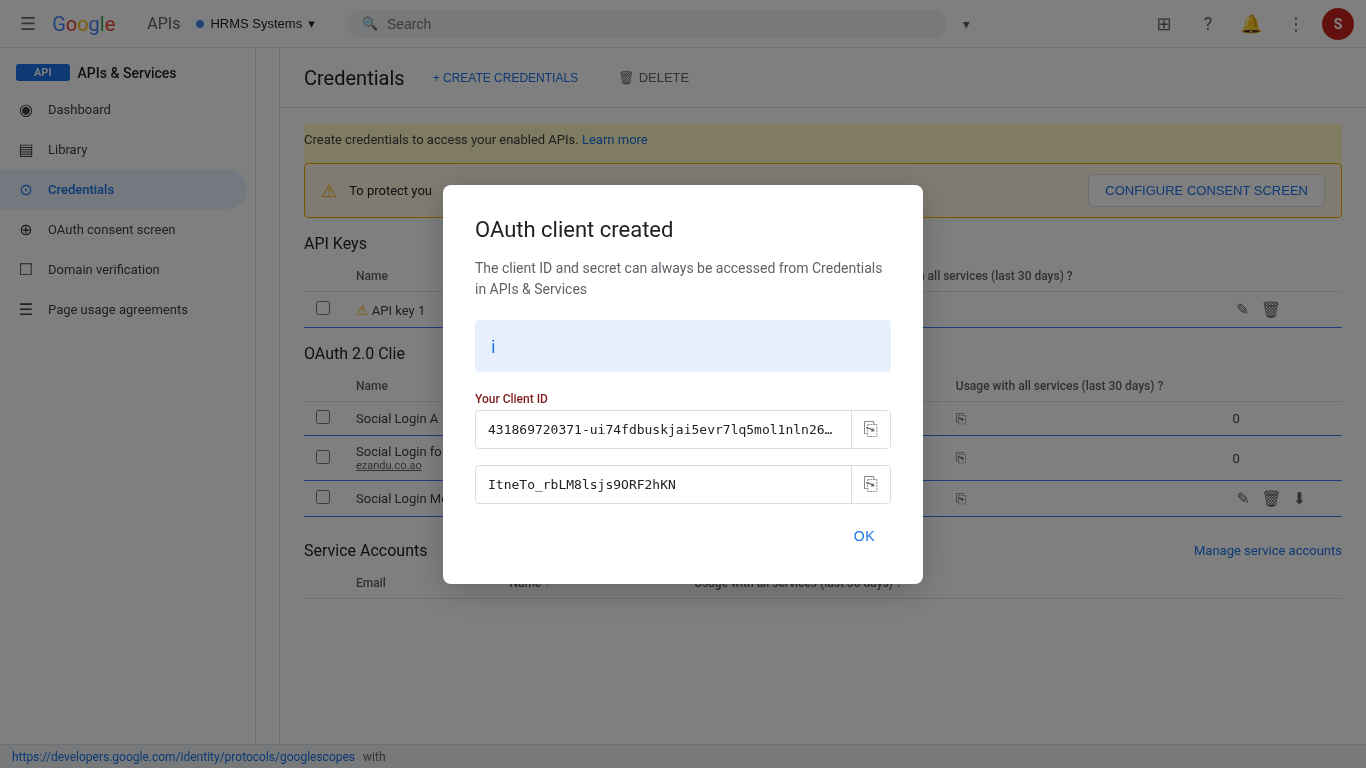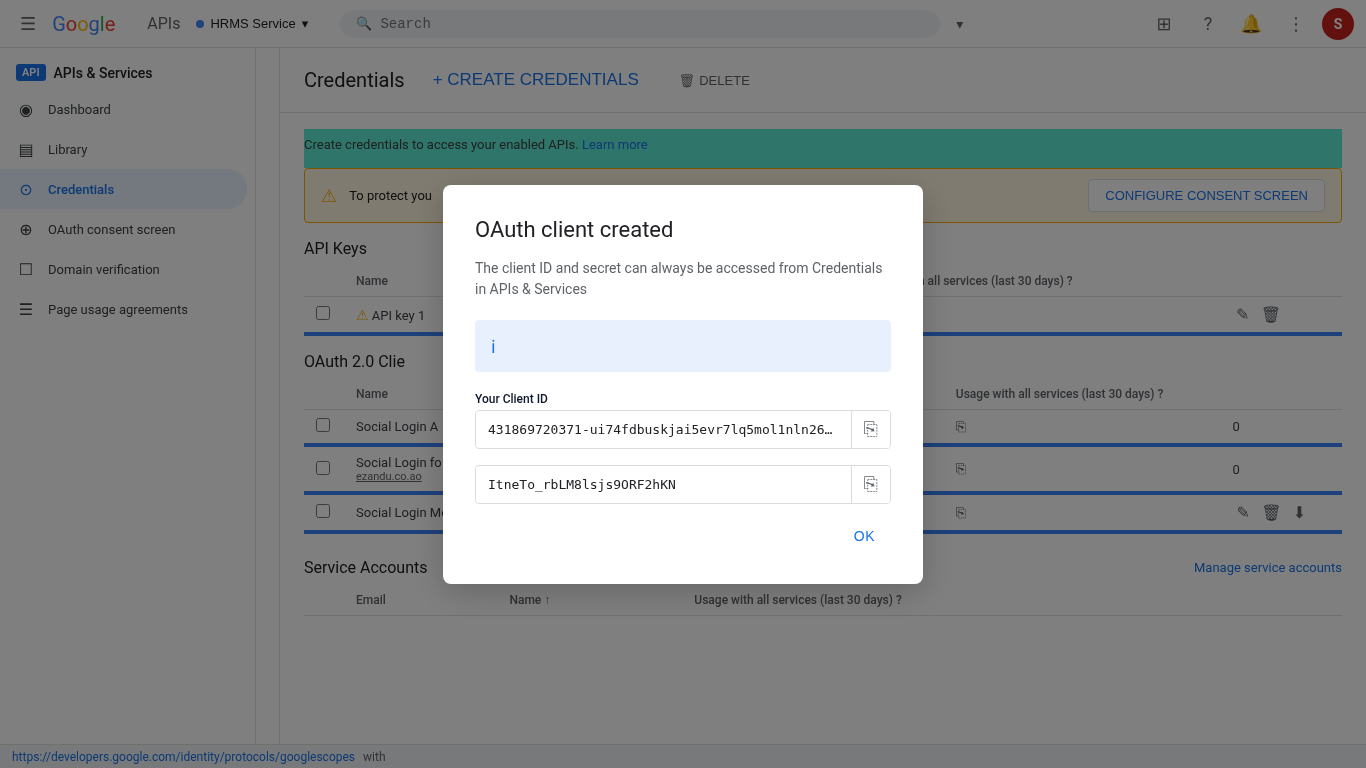--- a/index.html
+++ b/index.html
@@ -15,66 +15,66 @@
     .topbar-logo { display: flex; align-items: center; gap: 4px; }
     .topbar-logo .g-blue { color: #4285f4; }
     .topbar-logo .g-red { color: #ea4335; }
     .topbar-logo .g-yellow { color: #fbbc04; }
     .topbar-logo .g-green { color: #34a853; }
     .topbar-logo .apis-text { font-size: 16px; color: #5f6368; font-weight: 400; margin-left: 28px; }
     .topbar-project { display: flex; align-items: center; gap: 6px; background: transparent; border: none; cursor: pointer; font-size: 13px; color: #202124; padding: 4px 8px; border-radius: 4px; }
     .project-dot { width: 8px; height: 8px; background: #4285f4; border-radius: 50%; }
     .topbar-search { flex: 1; max-width: 600px; margin-left: 16px; }
     .topbar-search-inner { display: flex; align-items: center; background: #f1f3f4; border-radius: 24px; padding: 6px 16px; gap: 8px; }
-    .topbar-search input { border: none; background: transparent; outline: none; font-size: 14px; width: 100%; font-family: Liberation Mono, monospace; }
+    .topbar-search input { border: none; background: transparent; outline: none; font-size: 14px; width: 100%; }
     .topbar-right { margin-left: auto; display: flex; align-items: center; gap: 8px; }
     .topbar-icon-btn { width: 36px; height: 36px; display: flex; align-items: center; justify-content: center; border-radius: 50%; cursor: pointer; color: #5f6368; font-size: 18px; }
     .avatar { width: 32px; height: 32px; background: #c5221f; border-radius: 50%; display: flex; align-items: center; justify-content: center; color: #fff; font-weight: bold; font-size: 14px; }
 
     
     .layout { display: flex; height: calc(100vh - 48px); }
 
     
     .sidebar { width: 256px; background: #fff; border-right: 1px solid #e0e0e0; overflow-y: auto; flex-shrink: 0; }
     .sidebar-header { display: flex; align-items: center; gap: 8px; padding: 16px 16px 8px; }
-    .sidebar-header .api-badge { background: #1a73e8; color: #fff; font-size: 11px; font-weight: 600; padding: 2px 6px; border-radius: 3px; }
+    .sidebar-header .api-badge { background: #1a73e8; color: #fff; font-size: 11px; font-weight: 600; padding: 2px 18px; border-radius: 3px; }
     .sidebar-header .service-title { font-size: 14px; font-weight: 500; }
     .sidebar-item { display: flex; align-items: center; gap: 12px; padding: 10px 16px; cursor: pointer; color: #3c4043; font-size: 13px; border-radius: 0 20px 20px 0; margin-right: 8px; }
     .sidebar-item.active { background: #e8f0fe; color: #1a73e8; font-weight: 500; }
     .sidebar-item .icon { width: 20px; height: 20px; display: flex; align-items: center; justify-content: center; font-size: 16px; }
 
     
     .main { flex: 1; overflow-y: auto; background: #fff; }
 
     
     .page-header { display: flex; align-items: center; padding: 16px 24px; border-bottom: 1px solid #e0e0e0; gap: 16px; }
     .page-title { font-size: 20px; font-weight: 400; }
-    .btn-create { display: flex; align-items: center; gap: 4px; color: #1a73e8; font-size: 17px; font-weight: 500; border: none; background: none; cursor: pointer; padding: 6px 12px; }
+    .btn-create { display: flex; align-items: center; gap: 4px; color: #1a73e8; font-size: 12px; font-weight: 500; border: none; background: none; cursor: pointer; padding: 6px 12px; }
     .btn-delete { display: flex; align-items: center; gap: 4px; color: #5f6368; font-size: 13px; font-weight: 500; border: none; background: none; cursor: pointer; padding: 6px 12px; }
 
     
     .content { padding: 16px 24px; }
-    .info-bar { background: #5eead4; padding: 8px 0 16px; font-size: 13px; color: #3c4043; }
+    .info-bar { background: #fef9c3; padding: 8px 0 16px; font-size: 13px; color: #3c4043; }
     .info-bar a { color: #1a73e8; text-decoration: none; }
 
     
     .warning-bar { display: flex; align-items: center; gap: 12px; background: #fef7e0; border: 1px solid #f9ab00; border-radius: 4px; padding: 10px 16px; margin-bottom: 16px; font-size: 13px; }
     .warning-icon { color: #f9ab00; font-size: 18px; }
 
     
     .configure-btn { margin-left: auto; background: #fff; border: 1px solid #dadce0; color: #1a73e8; font-size: 13px; font-weight: 500; padding: 8px 16px; border-radius: 4px; cursor: pointer; white-space: nowrap; }
 
     
     .section-title { font-size: 16px; font-weight: 400; margin: 16px 0 8px; }
 
     
     .table-wrapper { width: 100%; }
     table { width: 100%; border-collapse: collapse; }
     th { text-align: left; font-size: 12px; font-weight: 500; color: #5f6368; padding: 8px 12px; border-bottom: 1px solid #e0e0e0; }
-    td { padding: 8px 12px; border-bottom: 4px solid #3b82f6; font-size: 13px; color: #3c4043; vertical-align: middle; }
+    td { padding: 8px 12px; border-bottom: 1px solid #3b82f6; font-size: 13px; color: #3c4043; vertical-align: middle; }
     .action-icon { color: #5f6368; cursor: pointer; font-size: 16px; padding: 4px; border-radius: 50%; }
     .checkbox-col { width: 40px; }
     input[type="checkbox"] { width: 14px; height: 14px; cursor: pointer; }
 
     
     .section-header-row { display: flex; align-items: center; margin: 24px 0 8px; }
     .manage-link { margin-left: auto; color: #1a73e8; font-size: 13px; text-decoration: none; }
 
     
     .statusbar { position: fixed; bottom: 0; left: 0; right: 0; background: #f1f3f4; border-top: 1px solid #e0e0e0; padding: 4px 12px; font-size: 12px; color: #5f6368; display: flex; align-items: center; gap: 8px; height: 24px; }
@@ -96,21 +96,21 @@
     }
     .modal-title { font-size: 22px; font-weight: 400; margin-bottom: 16px; color: #202124; }
     .modal-desc { font-size: 14px; color: #5f6368; margin-bottom: 20px; line-height: 1.5; }
     .modal-info-box {
       display: flex; gap: 12px; background: #e8f0fe; border-radius: 4px;
       padding: 12px 16px; margin-bottom: 20px; font-size: 13px; color: #3c4043; line-height: 1.5;
     }
     .modal-info-icon { color: #1a73e8; font-size: 18px; flex-shrink: 0; margin-top: 1px; }
     .modal-info-box a { color: #7c4dff; text-decoration: none; }
     .field-group { margin-bottom: 16px; }
-    .field-label { font-size: 12px; color: #0f172a; margin-bottom: 4px; font-weight: 500; }
+    .field-label { font-size: 12px; color: #7f1d1d; margin-bottom: 4px; font-weight: 500; }
     .field-row { display: flex; align-items: center; border: 1px solid #dadce0; border-radius: 4px; overflow: hidden; }
     .field-value { flex: 1; padding: 10px 12px; font-size: 13px; color: #202124; background: #fff; font-family: monospace; overflow: hidden; text-overflow: ellipsis; white-space: nowrap; }
     .field-copy-btn { padding: 8px 12px; cursor: pointer; color: #5f6368; font-size: 18px; border: none; background: #fff; border-left: 1px solid #dadce0; }
     .modal-actions { display: flex; justify-content: flex-end; margin-top: 8px; }
     .btn-ok { color: #1a73e8; font-size: 14px; font-weight: 500; border: none; background: none; cursor: pointer; padding: 8px 16px; border-radius: 4px; text-transform: uppercase; letter-spacing: 0.5px; }
 
     .warning-small { color: #f9ab00; font-size: 14px; }
   </style>
 </head>
 <body>
@@ -118,21 +118,21 @@
 <div class="topbar">
   <span class="topbar-menu-icon">☰</span>
   <div class="topbar-logo">
     <span style="font-size:20px; font-weight:400;text-align:right;">
       <span class="g-blue">G</span><span class="g-red">o</span><span class="g-yellow">o</span><span class="g-blue">g</span><span class="g-green">l</span><span class="g-red">e</span>
     </span>
     <span class="apis-text">APIs</span>
   </div>
   <button class="topbar-project">
     <span class="project-dot"></span>
-    <span>HRMS Service</span>
+    <span>HRMS Systems</span>
     <span>▾</span>
   </button>
   <div class="topbar-search">
     <div class="topbar-search-inner">
       <span>🔍</span>
       <input type="text" placeholder="Search" style="">
     </div>
   </div>
   <span style="color:#5f6368; font-size:14px; padding:8px;">▾</span>
   <div class="topbar-right">

